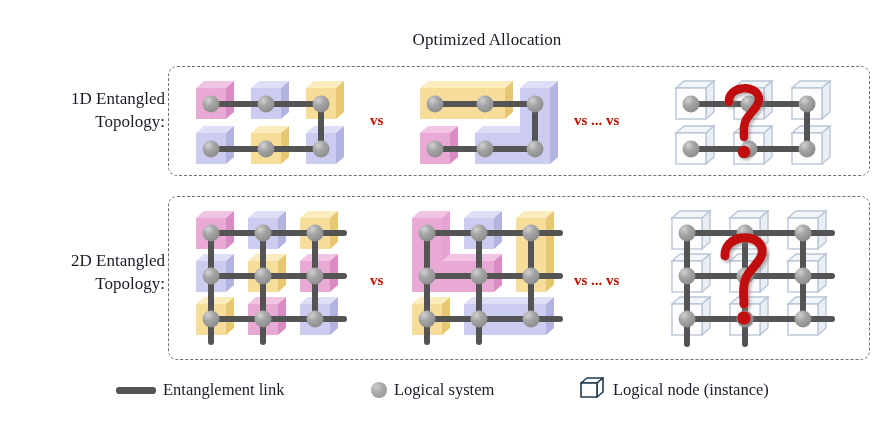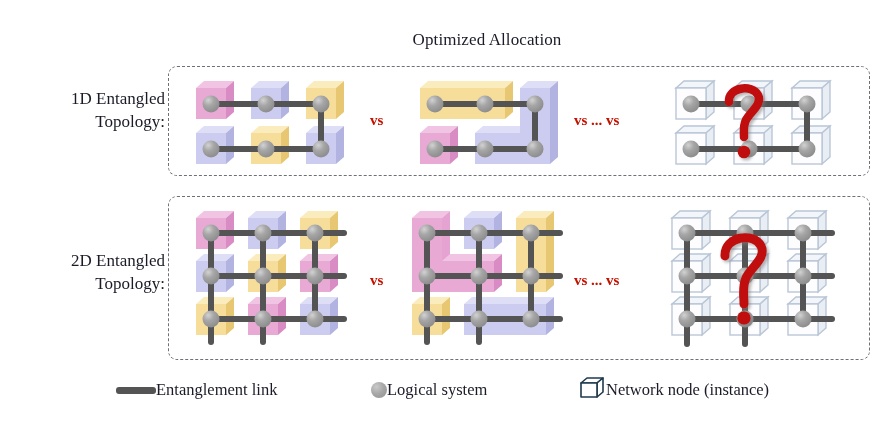--- a/index.html
+++ b/index.html
@@ -35,21 +35,21 @@
     font-family:"Liberation Serif","DejaVu Serif",serif;white-space:nowrap;
   }
 
   
   .canvas{position:absolute;}
   .canvas svg{display:block;overflow:visible;}
 
   
   .legend{position:absolute;left:0;top:374px;width:894px;height:32px;}
   .lg-item{position:absolute;display:flex;align-items:center;height:32px;}
-  .lg-text{font-size:16.5px;color:#1b1b28;white-space:nowrap;}
+  .lg-text{font-size:16.5px;color:#1b1b28;white-space:nowrap;margin-left:7px;}
   .lg-link{width:40px;height:7px;background:#545454;border-radius:3px;}
   .lg-dot{
     width:16px;height:16px;border-radius:50%;
     background:radial-gradient(circle at 34% 30%, #c9c9c9 0%, #a8a8a8 45%, #8f8f8f 100%);
   }
 </style>
 </head>
 <body>
 
 <div id="stage">
@@ -461,18 +461,18 @@
     </div>
 
     <div class="lg-item" style="left:578px;">
       <span style="display:inline-block;">
         <svg width="28" height="24" viewBox="0 0 28 24">
           <polygon points="3,7 19,7 25,2 9,2" fill="#ffffff" stroke="#1f3a4d" stroke-width="1.6" stroke-linejoin="round"></polygon>
           <polygon points="19,7 25,2 25,16 19,21" fill="#ffffff" stroke="#1f3a4d" stroke-width="1.6" stroke-linejoin="round"></polygon>
           <rect x="3" y="7" width="16" height="14" fill="#ffffff" stroke="#1f3a4d" stroke-width="1.6" stroke-linejoin="round"></rect>
         </svg>
       </span>
-      <span class="lg-text">Network node (instance)</span>
+      <span class="lg-text">Logical node (instance)</span>
     </div>
 
   </div>
 
 </div>
 
 </body></html>

